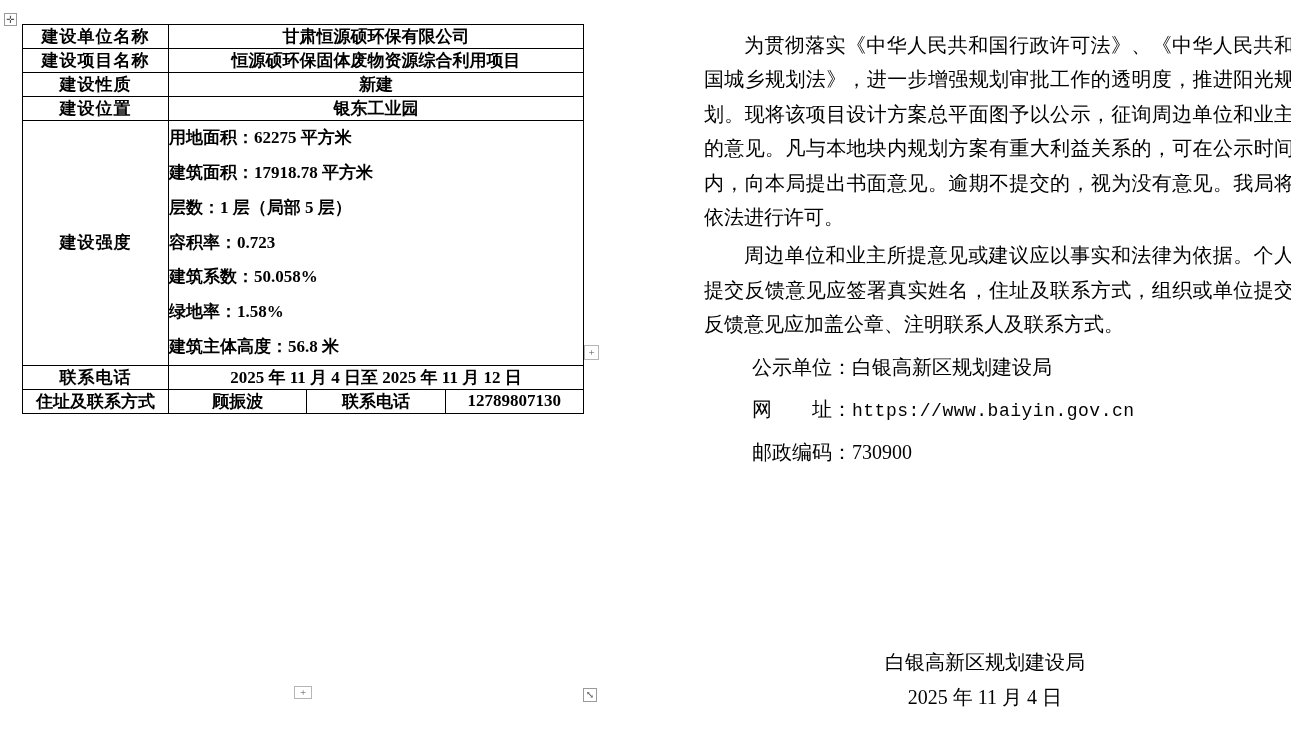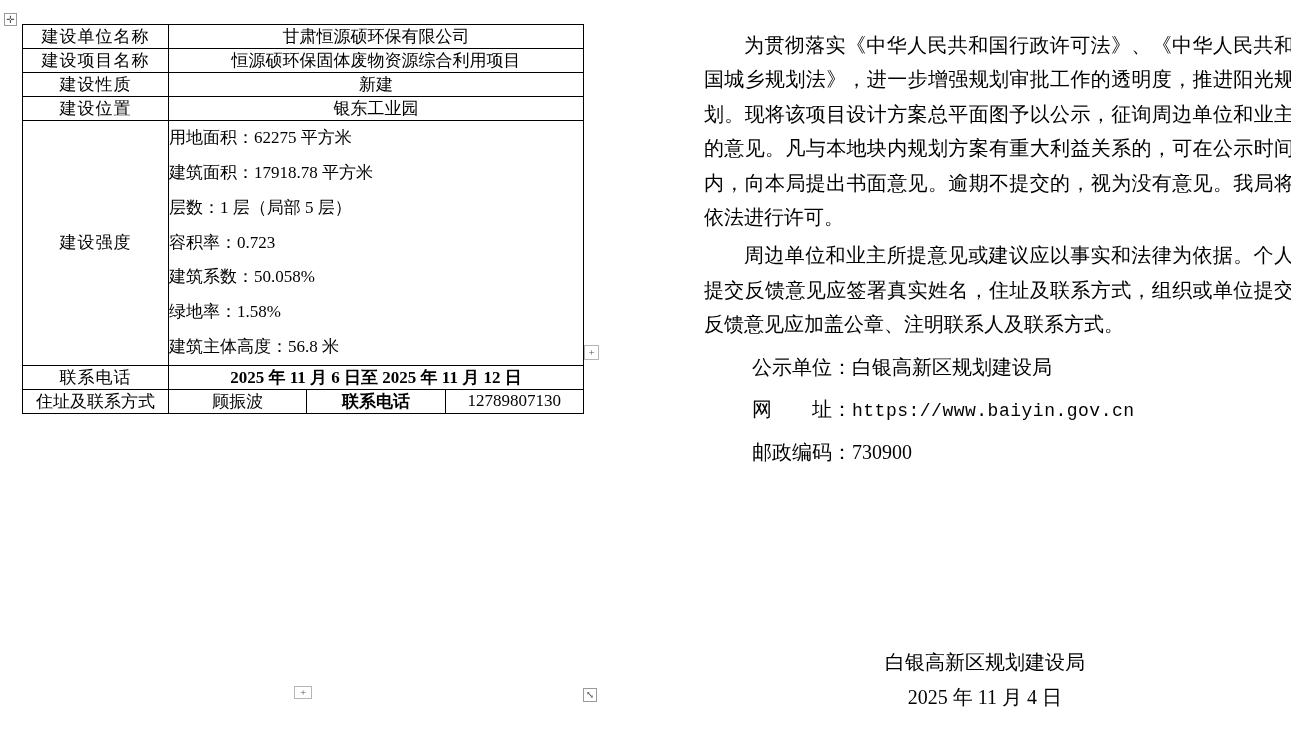--- a/index.html
+++ b/index.html
@@ -36,20 +36,21 @@
     border-collapse: collapse;
     width: 562px;
     table-layout: fixed;
   }
   table.info-table td {
     border: 1px solid #000000;
     padding: 0;
     vertical-align: middle;
     font-size: 17px;
     font-family: "Liberation Serif", "DejaVu Serif", serif;
+    font-weight: bold;
   }
   .cell-label {
     text-align: center;
     width: 145px;
     padding: 12px 4px;
     letter-spacing: 1px;
   }
   .cell-value {
     text-align: center;
     padding: 12px 4px;
@@ -235,21 +236,21 @@
             <div>建筑面积：17918.78 平方米</div>
             <div>层数：1 层（局部 5 层）</div>
             <div>容积率：0.723</div>
             <div>建筑系数：50.058%</div>
             <div>绿地率：1.58%</div>
             <div>建筑主体高度：56.8 米</div>
           </td>
         </tr>
         <tr>
           <td class="cell-label">联系电话</td>
-          <td class="cell-date" colspan="3">2025 年 11 月 6 日至 2025 年 11 月 12 日</td>
+          <td class="cell-date" colspan="3">2025 年 11 月 4 日至 2025 年 11 月 12 日</td>
         </tr>
         <tr>
           <td class="contact-label">住址及联系方式</td>
           <td class="contact-value" style="width:140px">顾振波</td>
           <td class="contact-label2" style="width:98px">联系电话</td>
           <td class="contact-phone">12789807130</td>
         </tr>
       </tbody>
     </table>
   </div>

